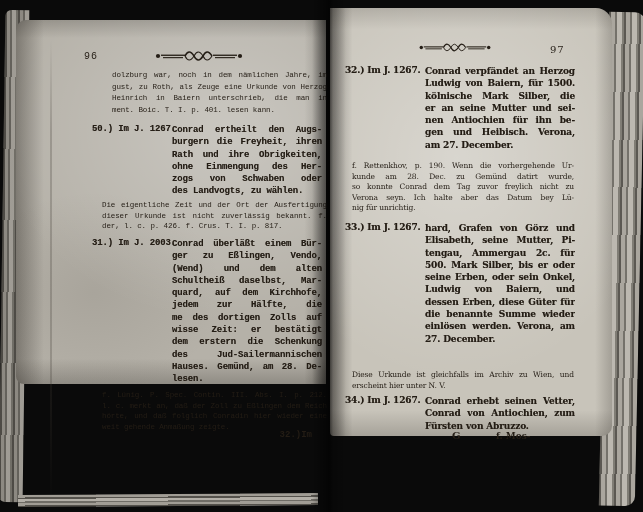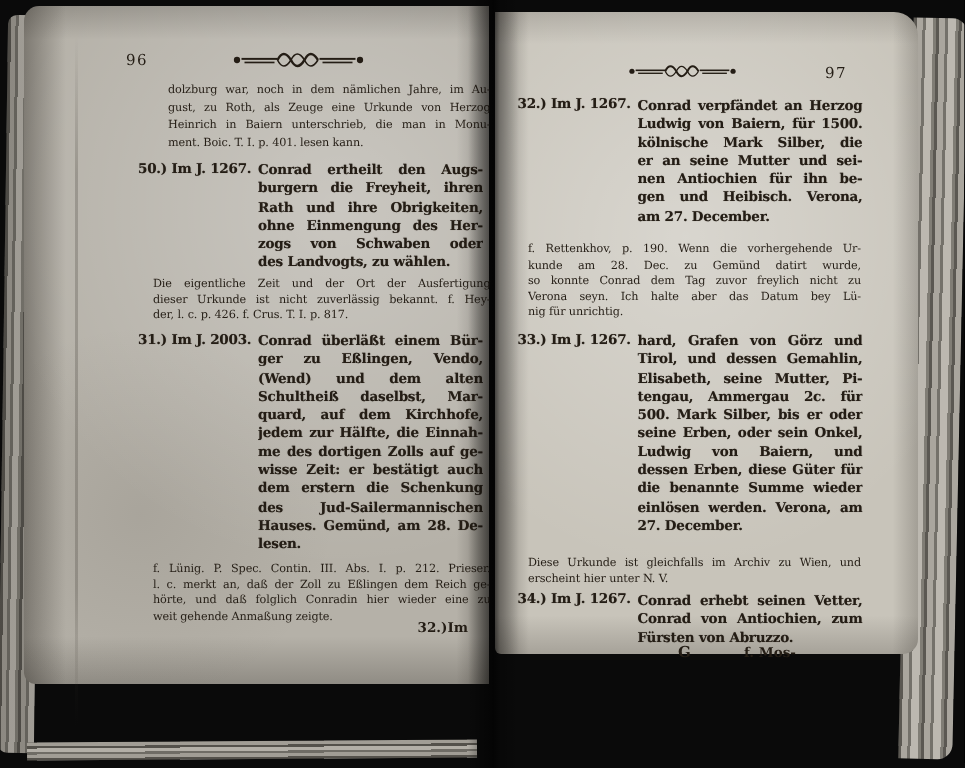--- a/index.html
+++ b/index.html
@@ -10,28 +10,28 @@
     background:repeating-linear-gradient(90deg,#55524c 0 2px,#9b978f 2px 5px,#6e6b64 5px 7px,#b0aca4 7px 11px,#7c7971 11px 13px);
     transform:rotate(.8deg);border-radius:6px 0 0 6px;opacity:.9;}
   .edge-bottom-left{position:absolute;left:18px;top:494px;width:300px;height:12px;
     background:repeating-linear-gradient(0deg,#54514b 0 1.5px,#a19d95 1.5px 4px,#6f6c65 4px 5.5px,#b3afa7 5.5px 8px);
     transform:rotate(-.4deg);}
   .edge-right{position:absolute;left:604px;top:12px;width:36px;height:494px;
     background:repeating-linear-gradient(90deg,#5b5852 0 2px,#aaa69e 2px 6px,#74716a 6px 8px,#bcb8b0 8px 13px,#807d75 13px 15px);
     transform:rotate(1.2deg);border-radius:0 10px 10px 0;}
   
   .page{position:absolute;}
-  .page-left{left:16px;top:4px;width:310px;height:452px;background-color:#b5b1a8;
+  .page-left{left:16px;top:20px;width:310px;height:364px;background-color:#b5b1a8;
     border-radius:10px 0 0 8px;
     background-image:
       radial-gradient(120% 85% at 68% 30%, rgba(255,255,255,.28), rgba(255,255,255,0) 62%),
       radial-gradient(60% 40% at 25% 75%, rgba(60,54,46,.10), rgba(60,54,46,0) 70%),
       linear-gradient(90deg, rgba(35,31,26,.38), rgba(35,31,26,0) 9%),
       linear-gradient(270deg, rgba(25,22,18,.34), rgba(25,22,18,0) 7%),
-      linear-gradient(180deg, rgba(25,22,18,.20), rgba(25,22,18,0) 5%, rgba(25,22,18,0) 93%, rgba(25,22,18,.24));}
+      linear-gradient(180deg, rgba(25,22,18,.20), rgba(25,22,18,0) 5%, rgba(25,22,18,0) 93%, rgba(25,22,18,.24)); font-family: Liberation Mono, monospace;}
   .page-right{left:330px;top:8px;width:282px;height:428px;background-color:#c8c4ba;
     border-radius:0 16px 10px 4px;
     background-image:
       radial-gradient(110% 80% at 45% 35%, rgba(255,255,255,.30), rgba(255,255,255,0) 65%),
       linear-gradient(90deg, rgba(30,26,22,.40), rgba(30,26,22,0) 8%),
       linear-gradient(270deg, rgba(30,26,22,.22), rgba(30,26,22,0) 6%),
       linear-gradient(180deg, rgba(30,26,22,.16), rgba(30,26,22,0) 5%, rgba(30,26,22,0) 94%, rgba(30,26,22,.20));}
   .gutter{position:absolute;left:312px;top:0;width:34px;height:512px;
     background:linear-gradient(90deg, rgba(0,0,0,0), rgba(0,0,0,.45) 40%, rgba(0,0,0,.6) 50%, rgba(0,0,0,.25) 62%, rgba(0,0,0,0));pointer-events:none;}
   .crease{position:absolute;left:34px;top:20px;width:2px;height:460px;
@@ -166,21 +166,20 @@
         <div class="tl">kunde am 28. Dec. zu Gemünd datirt wurde,</div>
         <div class="tl">so konnte Conrad dem Tag zuvor freylich nicht zu</div>
         <div class="tl">Verona seyn. Ich halte aber das Datum bey Lü-</div>
         <div class="tl last">nig für unrichtig.</div>
       </div>
 
     <div class="entry" style="left:95px;top:214px;">
       <span class="entry-num">33.) Im J. 1267.</span>
       <div>
           <div class="tl">hard, Grafen von Görz und</div>
-          <div class="tl">Tirol, und dessen Gemahlin,</div>
           <div class="tl">Elisabeth, seine Mutter, Pi-</div>
           <div class="tl">tengau, Ammergau 2c. für</div>
           <div class="tl">500. Mark Silber, bis er oder</div>
           <div class="tl">seine Erben, oder sein Onkel,</div>
           <div class="tl">Ludwig von Baiern, und</div>
           <div class="tl">dessen Erben, diese Güter für</div>
           <div class="tl">die benannte Summe wieder</div>
           <div class="tl">einlösen werden. Verona, am</div>
           <div class="tl last">27. December.</div>
         </div>

